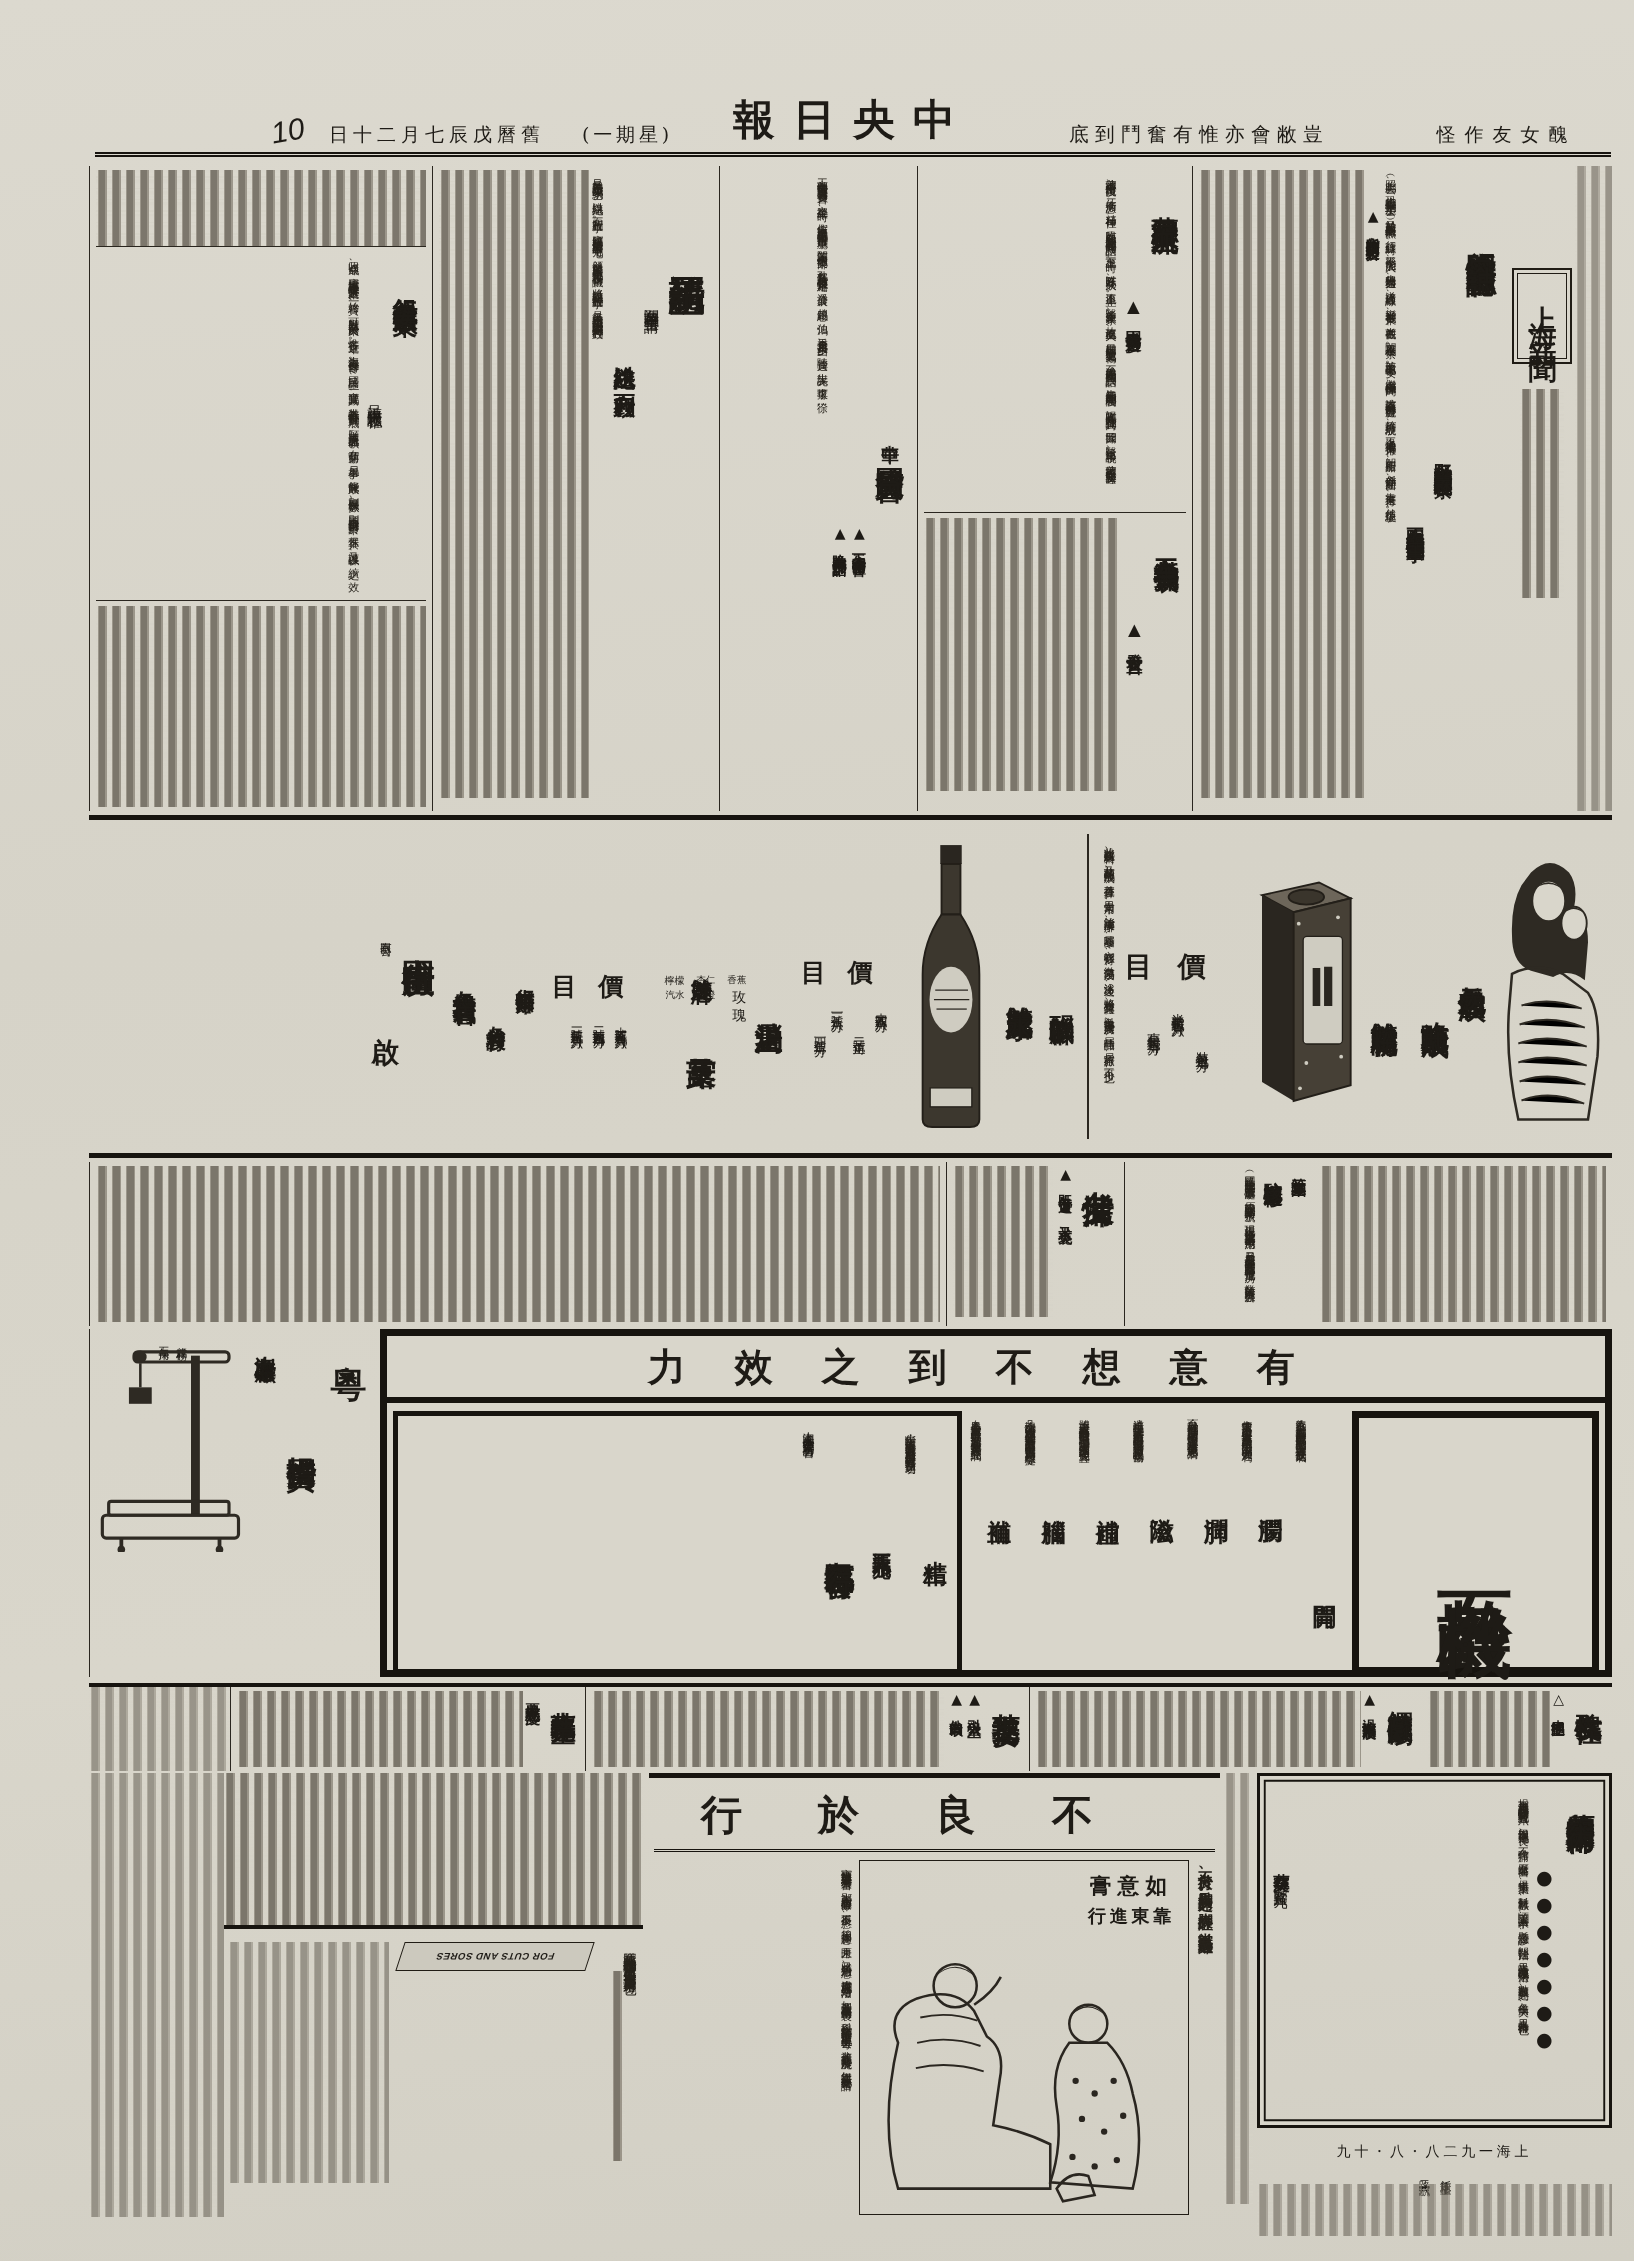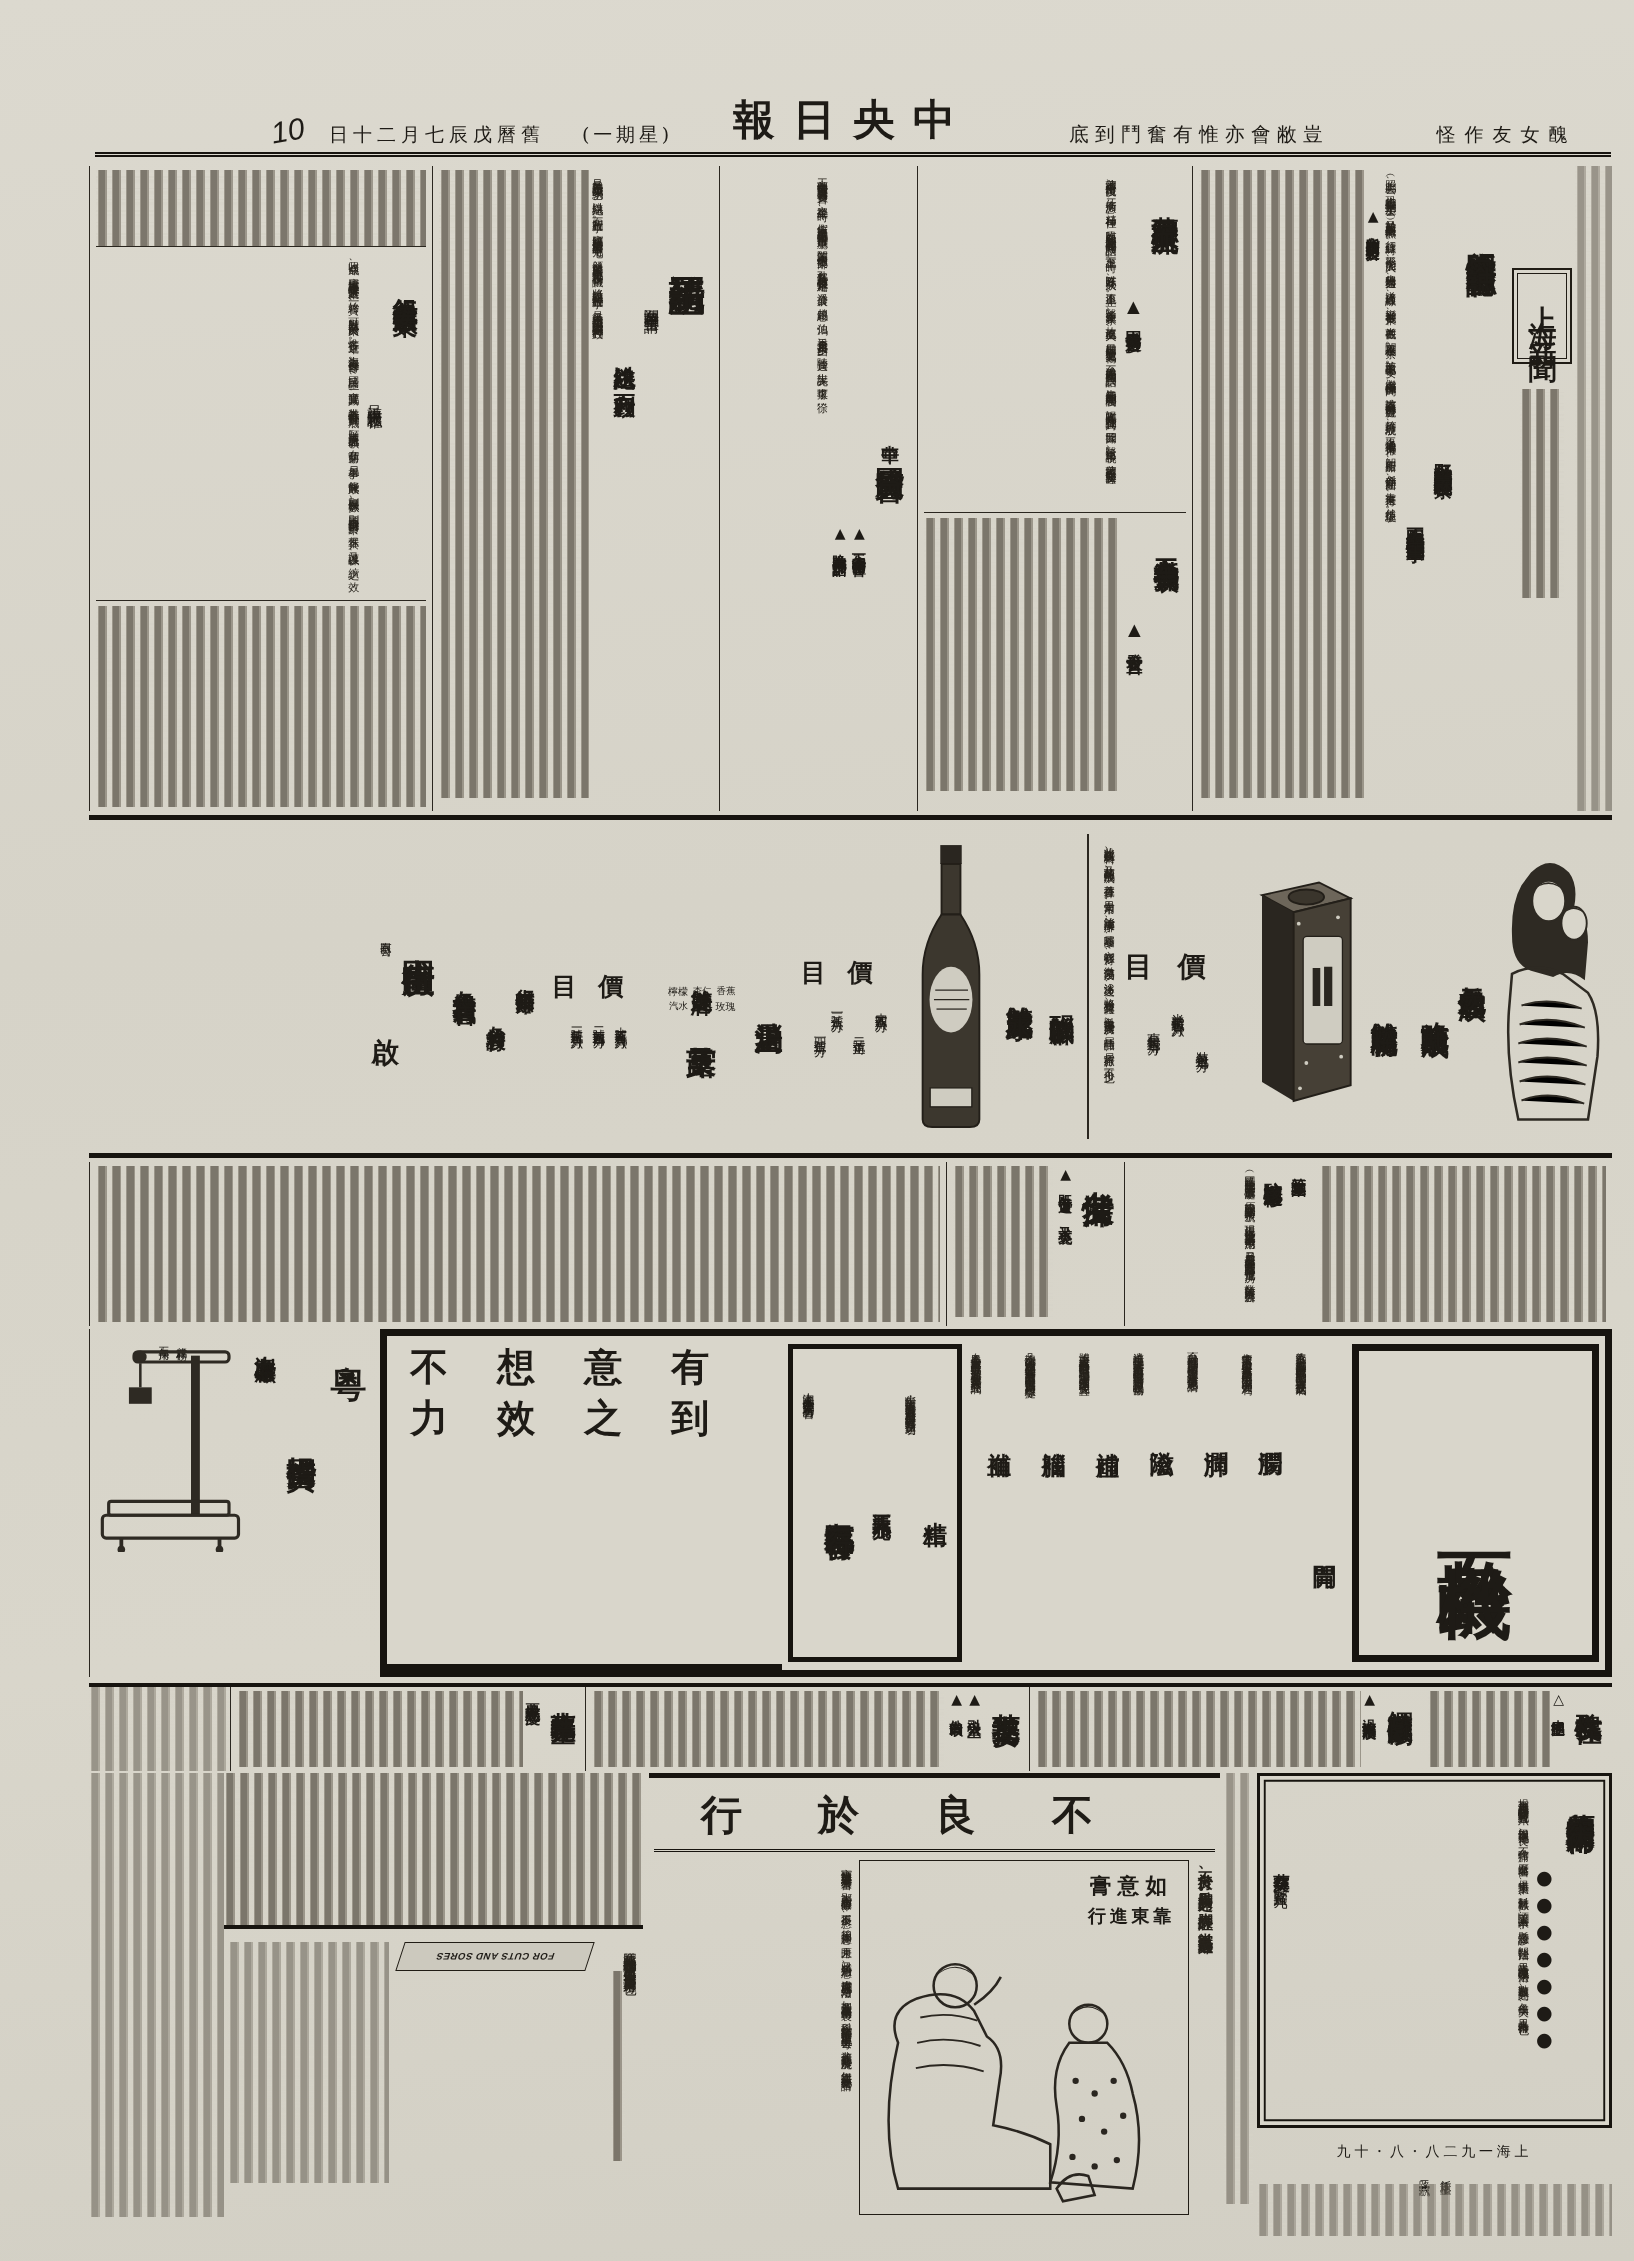--- a/index.html
+++ b/index.html
@@ -200,21 +200,21 @@
     </div>
 
     <div class="vt b" style="font-size:28px;line-height:34px;margin:32px 6.3px 0 2.5px">消暑止渴</div>
 
     <div style="width:89px;margin:25px 2.5px 0 2.5px;display:flex;flex-direction:column;align-items:center">
       <div class="vt b" style="font-size:21.6px;line-height:27px">雙妹老牌</div>
       <div style="display:grid;grid-template-columns:repeat(3,1fr);gap:1.3px 3.8px;margin:7.6px 0;direction:rtl">
         <span style="font-size:9.5px">香蕉</span>
         <span style="font-size:9.5px">杏仁</span>
         <span style="font-size:10px">檸檬</span>
-        <span style="font-size:10px">玫瑰</span>
+        <span style="font-size:14px">玫瑰</span>
         <span style="font-size:9.5px">甜橙</span>
         <span style="font-size:9.5px">汽水</span>
       </div>
       <div class="vt b" style="font-size:30px;line-height:37px">菓子露</div>
     </div>
 
 
     <div style="width:108px;margin:25px 2.5px 0 2.5px">
       <div class="rtl b" style="font-size:25px;letter-spacing:21.6px;text-align:center">價目</div>
       <div style="display:flex;flex-direction:row-reverse;justify-content:center;margin-top:14px">
@@ -256,21 +256,21 @@
       </div>
       <div class="fill" style="flex:1;height:151px"></div>
     </article>
     <div class="art" style="flex:1">
       <div class="fill" style="width:100%;height:100%"></div>
     </div>
   </section>
 
   <section class="band" style="top:1329px;left:89px;width:1523px;height:348px">
 
-    <div style="width:1259px;height:100%;border:7.6px solid #17140f;display:flex;flex-direction:row;background:#d9d6cb">
+    <div style="width:1259px;height:100%;border:7.6px solid #17140f;display:flex;flex-direction:column;background:#d9d6cb">
       <div class="rtl b" style="font-size:38px;text-align:center;letter-spacing:49px;padding:6.3px 0 3.8px 0;border-bottom:6.3px solid #17140f">有意想不到之效力</div>
       <div style="flex:1;display:flex;flex-direction:row-reverse;align-items:stretch;padding:7.6px 6.3px">
 
         <div class="cc" style="width:247px;border:7.6px solid #17140f;margin-left:10px">
           <div class="vt b" style="font-size:75px;letter-spacing:6.3px">百齡機</div>
         </div>
 
         <div style="display:flex;flex-direction:row-reverse;margin-left:5px">
           <div class="vt b cc" style="font-size:24px;margin:89px 1.3px 0 1.3px">開胃</div>
           <div class="vt bodytext" style="height:235px">飲食不足・則元氣衰・服百齡機數天・胃納宏開・飯量大增・直接扶助元氣</div>

